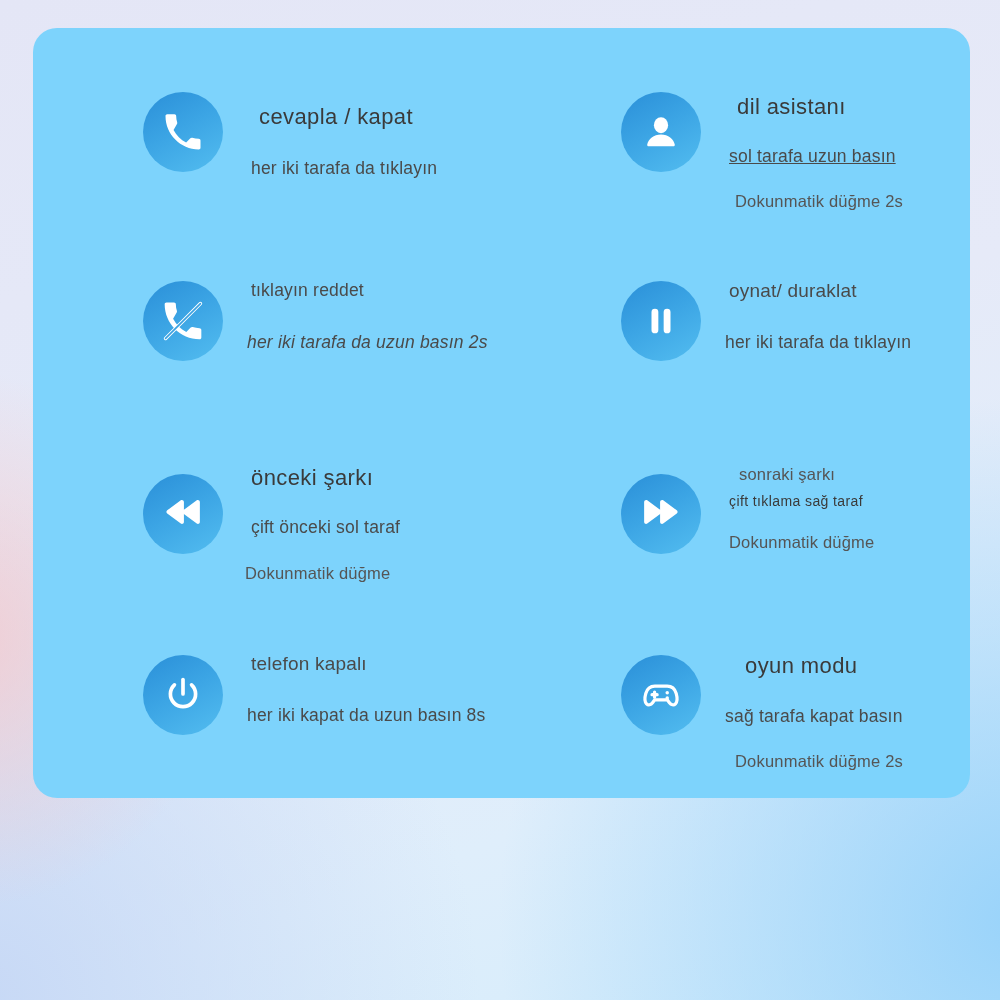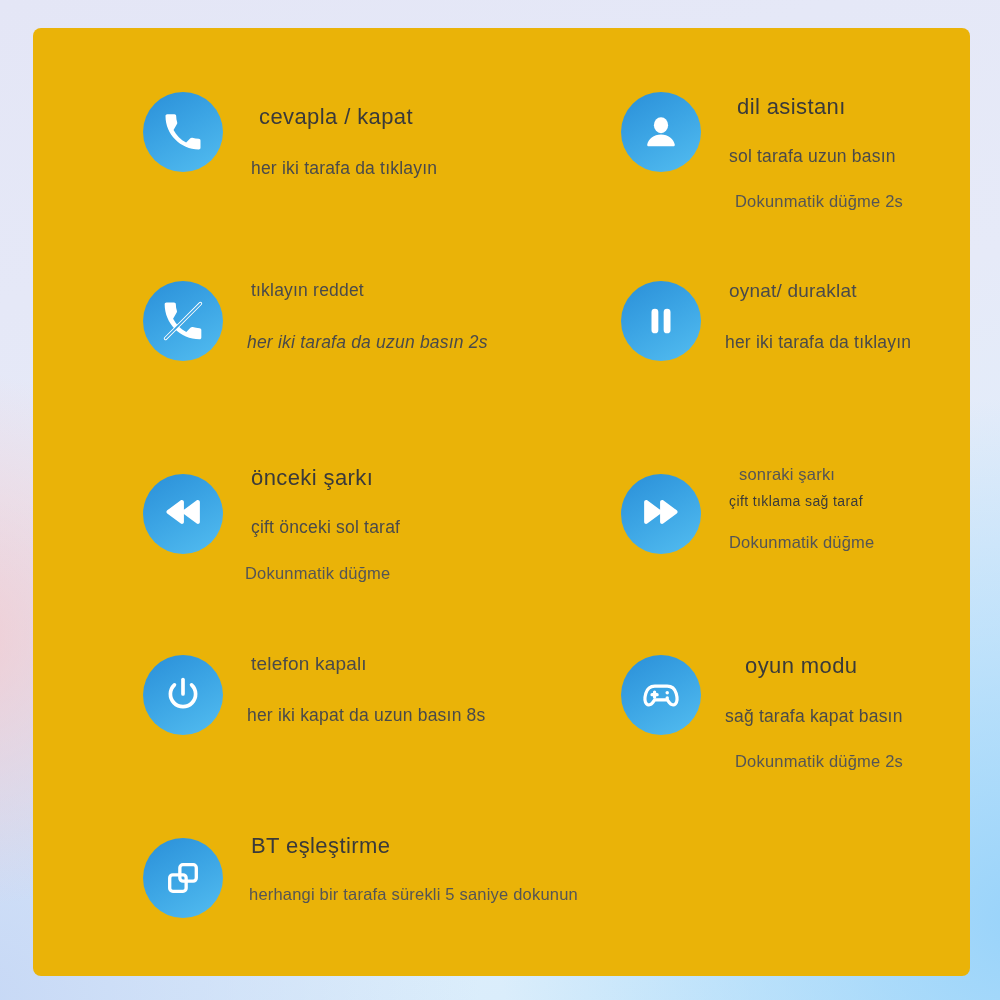--- a/index.html
+++ b/index.html
@@ -24,23 +24,23 @@
       radial-gradient(circle at -2% 100%, rgba(196,214,245,0.9) 0%, rgba(196,214,245,0.0) 35%),
       linear-gradient(160deg, #e4e6f6 0%, #e6eaf8 45%, #dfeefb 75%, #d4ecfb 100%);
   }
 
   
   #card {
     position: absolute;
     left: 33px;
     top: 28px;
     width: 937px;
-    height: 948px;
-    background: #eab308;
-    border-radius: 8px;
+    height: 770px;
+    background: #7dd3fc;
+    border-radius: 24px;
   }
 
   
   .col {
     position: absolute;
   }
   .col-left  { left: 75px;  top: 18px; width: 470px; }
   .col-right { left: 553px; top: 18px; width: 420px; }
 
   .feature {
@@ -146,47 +146,35 @@
           <path d="M12 3.2v8.2"></path>
           <path d="M7.1 6.2a7.2 7.2 0 1 0 9.8 0"></path>
         </svg>
       </div>
       <div class="texts" style="top:20px;">
         <p class="f-sub" style="font-size:19px;">telefon kapalı</p>
         <p class="f-sub" style="margin-top:30px; margin-left:-4px;">her iki kapat da uzun basın 8s</p>
       </div>
     </div>
 
-    <div class="feature" style="height:150px;">
-      <div class="icon-badge" style="top:13px;">
-        <svg width="42" height="42" viewBox="0 0 24 24" fill="none" stroke="#ffffff" stroke-width="1.9" stroke-linejoin="round">
-          <rect x="10.2" y="4.4" width="9.4" height="9.4" rx="1.8"></rect>
-          <rect x="4.4" y="10.2" width="9.4" height="9.4" rx="1.8"></rect>
-        </svg>
-      </div>
-      <div class="texts" style="top:8px;">
-        <p class="f-title">BT eşleştirme</p>
-        <p class="f-sub small" style="margin-top:26px; margin-left:-2px;">herhangi bir tarafa sürekli 5 saniye dokunun</p>
-      </div>
-    </div>
 
   </div>
 
   <div class="col col-right">
 
     <div class="feature" style="height:200px;">
       <div class="icon-badge" style="top:46px;">
         <svg width="42" height="42" viewBox="0 0 24 24" fill="#ffffff">
           <ellipse cx="12" cy="8.1" rx="4.05" ry="4.6"></ellipse>
           <path d="M12 13.4c-4.1 0-7.3 2.6-7.9 5.9-.1.5.3.9.8.9h14.2c.5 0 .9-.4.8-.9-.6-3.3-3.8-5.9-7.9-5.9z"></path>
         </svg>
       </div>
       <div class="texts" style="top:48px;">
         <p class="f-title ind-2">dil asistanı</p>
-        <p class="f-sub" style="margin-top:26px;">sol tarafa uzun basın</p>
+        <p class="f-sub" style="margin-top:26px;text-decoration:underline;">sol tarafa uzun basın</p>
         <p class="f-sub small" style="margin-top:25px; margin-left:6px;">Dokunmatik düğme 2s</p>
       </div>
     </div>
 
     <div class="feature" style="height:196px;">
       <div class="icon-badge" style="top:35px;">
         <svg width="40" height="40" viewBox="0 0 24 24" fill="#ffffff">
           <rect x="6.3" y="4.6" width="4.1" height="14.8" rx="2.05"></rect>
           <rect x="13.6" y="4.6" width="4.1" height="14.8" rx="2.05"></rect>
         </svg>

